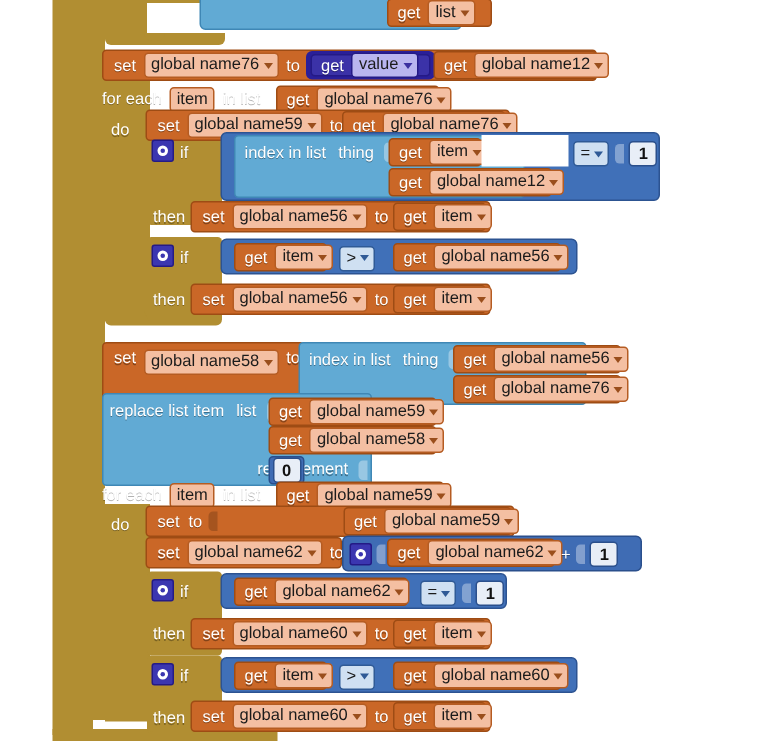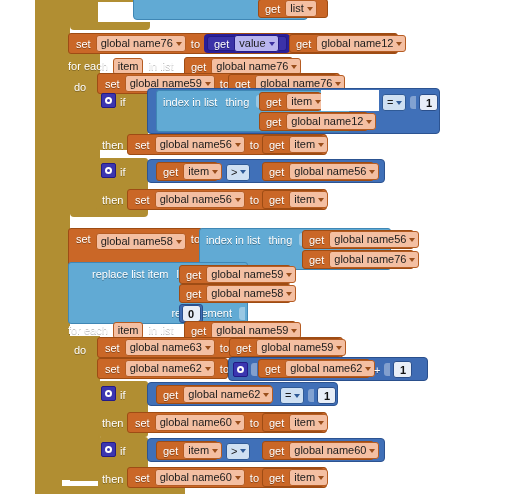--- a/index.html
+++ b/index.html
@@ -339,21 +339,21 @@
   </div>
   <div class="abs c-var val" style="left:302px;top:250px;width:112px;height:19px;">
     <span class="lbl">get</span>
     <span class="fld">
       <span>global name76</span>
       <i class="caret"></i>
     </span>
   </div>
 
   <div class="abs c-list" style="left:68px;top:262px;width:180px;height:62px;border-radius:3px;"></div>
-  <div class="abs" style="left:89px;top:265px;width:174px;height:18px;display:flex;align-items:center;">
+  <div class="abs" style="left:70px;top:265px;width:174px;height:18px;display:flex;align-items:center;">
     <span class="lbl">replace list item</span>
     <span class="lbl" style="margin-left:2px;">list</span>
     <span class="socket light" style="margin-left:4px;"></span>
   </div>
   <div class="abs c-var val" style="left:179px;top:265px;width:112px;height:19px;">
     <span class="lbl">get</span>
     <span class="fld">
       <span>global name59</span>
       <i class="caret"></i>
     </span>
@@ -391,24 +391,20 @@
       <span>global name59</span>
       <i class="caret"></i>
     </span>
   </div>
   <div class="abs" style="left:70px;top:341px;width:28px;height:18px;display:flex;align-items:center;">
     <span class="kw" style="margin-left:4px;">do</span>
   </div>
 
   <div class="abs c-var stmt" style="left:97px;top:337px;width:246px;height:21px;">
     <span class="lbl">set</span>
-    <span class="fld">
-      <span>global name63</span>
-      <i class="caret"></i>
-    </span>
     <span class="lbl">to</span>
     <span class="socket"></span>
   </div>
   <div class="abs c-var val" style="left:229px;top:338px;width:112px;height:19px;">
     <span class="lbl">get</span>
     <span class="fld">
       <span>global name59</span>
       <i class="caret"></i>
     </span>
   </div>

